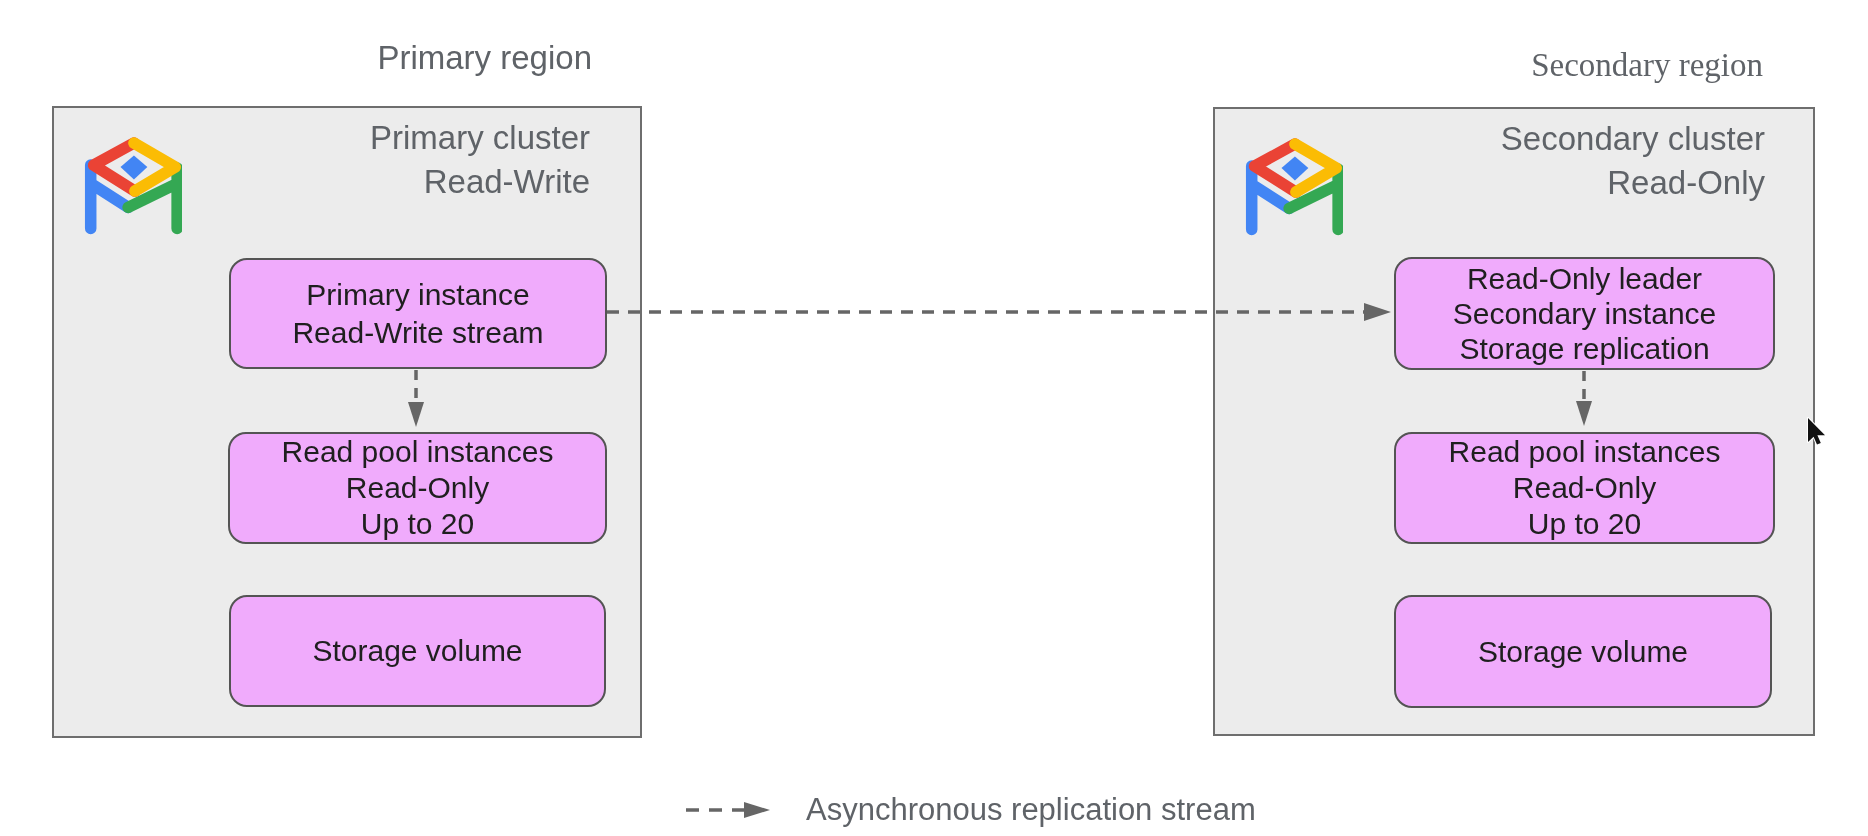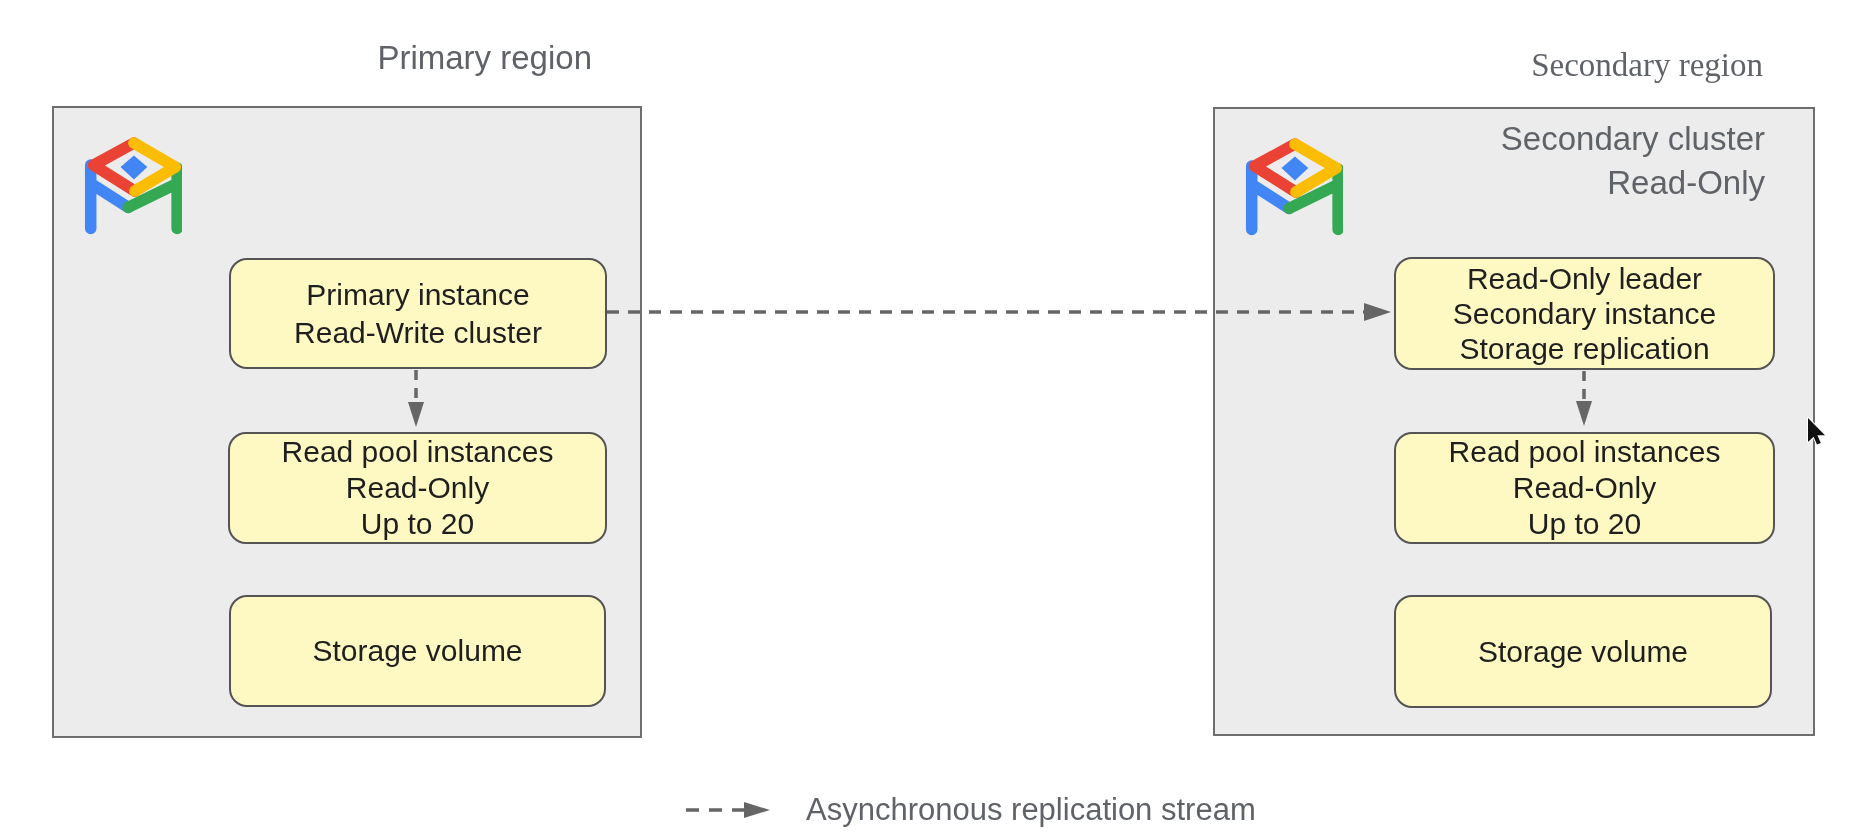--- a/index.html
+++ b/index.html
@@ -14,21 +14,21 @@
   .cluster {
     position:absolute; background:#ececec; border:2px solid #6e6e6e;
     box-sizing:border-box;
   }
   .cluster-title {
     position:absolute; text-align:right; font-size:33px; line-height:44px;
     color:#5f6368; white-space:nowrap;
   }
   .alloydb-icon { position:absolute; }
   .node {
-    position:absolute; background:#fef9c3; border:2.5px solid #545454;
+    position:absolute; background:#f0abfc; border:2.5px solid #545454;
     border-radius:18px; box-sizing:border-box;
     display:flex; flex-direction:column; align-items:center; justify-content:center;
     font-size:30px; line-height:36px; color:#1f1f1f; text-align:center;
   }
   .node-line { white-space:nowrap; }
   .overlay { position:absolute; left:0; top:0; pointer-events:none; }
   .dash-line { stroke:#666666; stroke-width:3.5; fill:none; }
   .arrow-head { fill:#666666; stroke:none; }
   .legend-label {
     position:absolute; font-size:31px; line-height:36px; color:#5f6368; white-space:nowrap;text-align:center;
@@ -48,24 +48,28 @@
     <svg class="alloydb-icon" style="left:28px; top:12px;" width="100" height="121" viewBox="0 0 104 126">
       <g fill="none" stroke-width="12" stroke-linecap="round" stroke-linejoin="round">
         <path d="M9,47 L9,113 M9,66 L48,91" stroke="#4285F4"></path>
         <path d="M99,50 L99,113 M48,91 L97,67" stroke="#34A853"></path>
         <path d="M54,24 L12,47 L55,74" stroke="#EA4335"></path>
         <path d="M54,24 L97,49 L55,74" stroke="#FBBC04"></path>
       </g>
       <polygon points="54,37 68,49 54,62 40,49" fill="#4285F4"></polygon>
     </svg>
 
+    <div class="cluster-title" style="left:150px; right:50px; top:8px;">
+      <div>Primary cluster</div>
+      <div>Read-Write</div>
+    </div>
 
     <div class="node" style="left:175px; top:150px; width:378px; height:111px; line-height:38px;">
       <div class="node-line">Primary instance</div>
-      <div class="node-line">Read-Write cluster</div>
+      <div class="node-line">Read-Write stream</div>
     </div>
 
     <div class="node" style="left:174px; top:324px; width:379px; height:112px;">
       <div class="node-line">Read pool instances</div>
       <div class="node-line">Read-Only</div>
       <div class="node-line">Up to 20</div>
     </div>
 
     <div class="node" style="left:175px; top:487px; width:377px; height:112px;">
       <div class="node-line">Storage volume</div>

